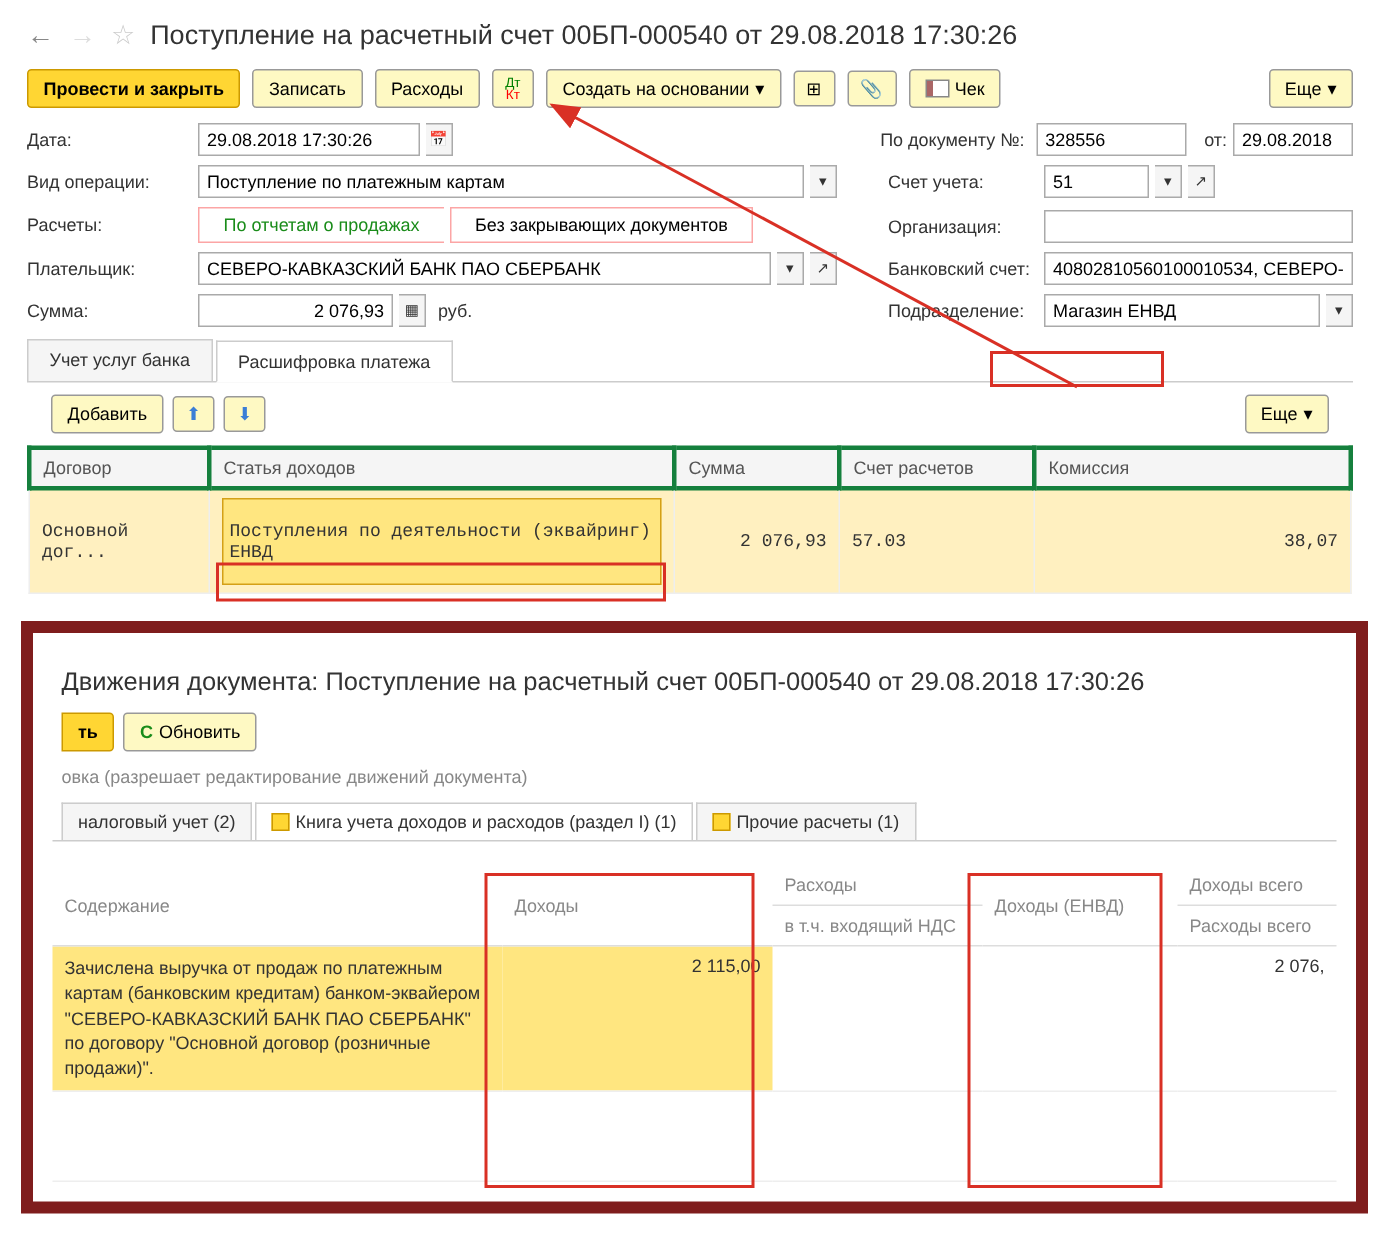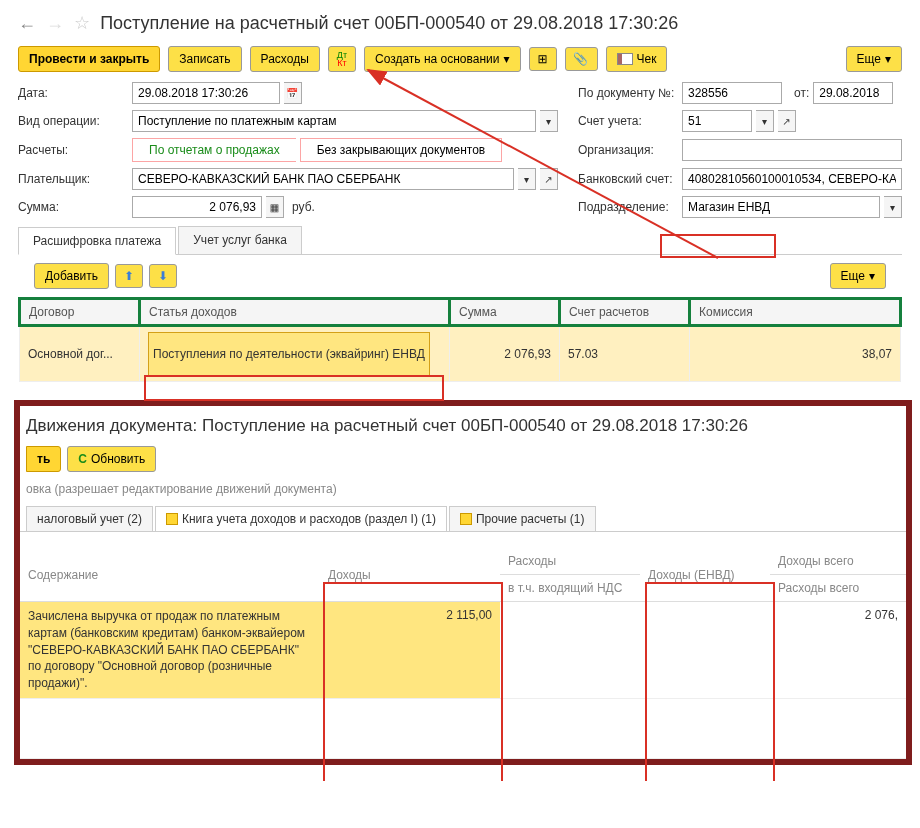--- a/index.html
+++ b/index.html
@@ -2,44 +2,44 @@
 <html><head>
 <meta charset="utf-8">
 <style>
 * { box-sizing: border-box; margin: 0; padding: 0; }
 body { font-family: Arial, sans-serif; font-size: 12px; color: #333; background: #fff; width: 920px; position: relative; }
 .header { display: flex; align-items: center; padding: 12px 18px 8px; gap: 10px; }
 .back-arrow { color: #888; font-size: 18px; cursor: pointer; }
 .star { color: #ccc; font-size: 18px; cursor: pointer; }
 .title { font-size: 18px; color: #333; }
 .toolbar { display: flex; align-items: center; gap: 8px; padding: 4px 18px 10px; }
-.btn { border: 1px solid #999; background: #fde047; padding: 5px 10px; border-radius: 3px; cursor: pointer; font-size: 12px; display: inline-flex; align-items: center; gap: 4px; }
+.btn { border: 1px solid #999; background: #fef9c3; padding: 5px 10px; border-radius: 3px; cursor: pointer; font-size: 12px; display: inline-flex; align-items: center; gap: 4px; }
 .btn-primary { background: #ffd633; border-color: #cc9900; font-weight: bold; }
 .btn-icon { padding: 4px 8px; align-items: center; }
 .form-area { padding: 0 18px; }
-.row { display: flex; align-items: center; margin-bottom: 6px; gap: 10px; }
+.row { display: flex; align-items: flex-end; margin-bottom: 6px; gap: 24px; }
 .label { width: 110px; color: #333; font-size: 12px; }
 .input { border: 1px solid #aaa; padding: 3px 5px; background: #fff; font-size: 12px; height: 22px; }
 .input-wide { flex: 1; }
 .select-btn { border: 1px solid #aaa; background: #f5f5f5; width: 18px; height: 22px; display: inline-flex; align-items: center; justify-content: center; cursor: pointer; font-size: 10px; border-left: none; }
 .col-left { display: flex; align-items: center; gap: 4px; width: 540px; }
 .col-right { display: flex; align-items: center; gap: 4px; flex: 1; margin-left: 10px; }
 .seg-btn { border: 1px solid #fca5a5; padding: 4px 16px; background: #fff; cursor: pointer; font-size: 12px; }
 .seg-active { color: #1a8c1a; }
 .tabs { display: flex; border-bottom: 1px solid #ccc; margin-top: 8px; }
 .tab { padding: 6px 14px; border: 1px solid #ccc; border-bottom: none; background: #f5f5f5; cursor: pointer; font-size: 12px; margin-right: 2px; }
 .tab-active { background: #fff; border-bottom: 1px solid #fff; position: relative; top: 1px; }
 .subtoolbar { display: flex; align-items: center; gap: 6px; padding: 8px 16px; }
 .table { width: 100%; border-collapse: collapse; }
 .table th { text-align: left; padding: 5px 8px; border: 3px solid #15803d; background: #f5f5f5; font-weight: normal; color: #555; font-size: 12px; }
-.table td { padding: 5px 8px; border: 1px solid #eee; font-size: 12px; }
+.table td { padding: 5px 8px; border: 1px solid #eee; font-size: 12px; font-family: Liberation Mono, monospace; }
 .row-highlight { background: #fff0c0; }
 .highlight-cell { background: #ffe680; border: 1px solid #d4a017; }
 .red-box { border: 2px solid #d93025; position: absolute; pointer-events: none; }
-.movements-panel { border: 6px solid #7f1d1d; margin: 18px 8px 16px 14px; padding: 0; background: #fff; }
+.movements-panel { border: 8px solid #7f1d1d; margin: 18px 8px 16px 14px; padding: 13px; background: #fff; }
 .movements-title { font-size: 17px; padding: 10px 6px 8px; }
 .mov-toolbar { display: flex; align-items: center; gap: 6px; padding: 2px 6px 10px; }
 .mov-hint { color: #888; padding: 0 6px 10px; font-size: 12px; }
 .mov-tabs { display: flex; padding: 0 6px; gap: 2px; border-bottom: 1px solid #ccc; }
 .mov-tab { padding: 5px 10px; border: 1px solid #ccc; border-bottom: none; background: #f5f5f5; cursor: pointer; font-size: 12px; display: flex; align-items: center; gap: 4px; }
 .mov-tab-active { background: #fff; }
 .tab-ico { width: 12px; height: 12px; background: #ffd633; border: 1px solid #cc9900; display: inline-block; }
 .mov-table { width: 100%; border-collapse: collapse; margin-top: 16px; }
 .mov-table th { text-align: left; padding: 6px 8px; color: #888; font-weight: normal; border-bottom: 1px solid #ddd; font-size: 12px; }
 .mov-table td { padding: 6px 8px; vertical-align: top; font-size: 12px; border-bottom: 1px solid #eee; }
@@ -153,22 +153,22 @@
       <span style="margin-left:4px">руб.</span>
     </div>
     <div class="col-right">
       <span class="label" style="width:100px">Подразделение:</span>
       <input class="input input-wide" value="Магазин ЕНВД" style="">
       <span class="select-btn">▾</span>
     </div>
   </div>
 
   <div class="tabs">
+    <div class="tab">Учет услуг банка</div>
     <div class="tab tab-active">Расшифровка платежа</div>
-    <div class="tab">Учет услуг банка</div>
   </div>
 
   <div class="subtoolbar">
     <button class="btn">Добавить</button>
     <button class="btn btn-icon" style="color:#3b7ed6">⬆</button>
     <button class="btn btn-icon" style="color:#3b7ed6">⬇</button>
     <div class="spacer"></div>
     <button class="btn">
         <span>Еще</span> 
         <span>▾</span>

